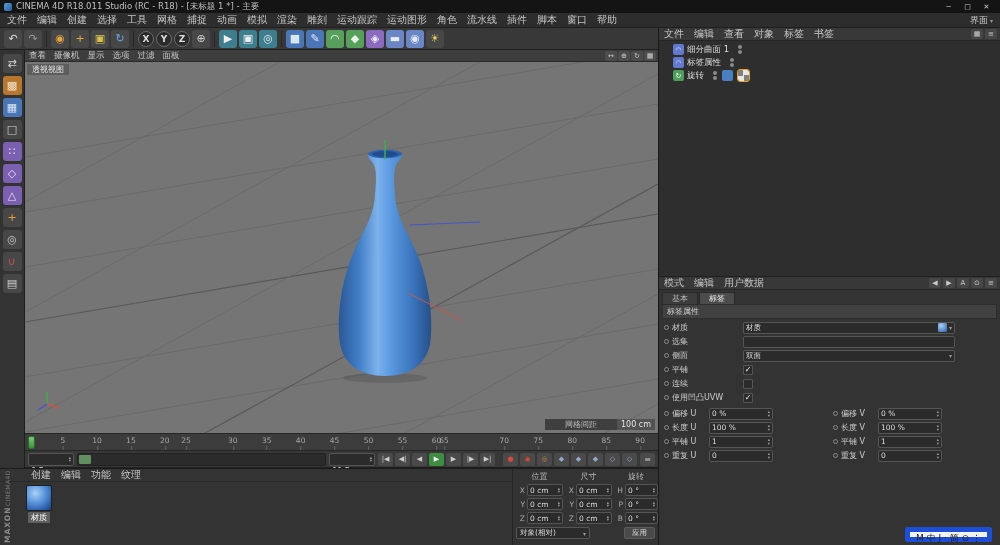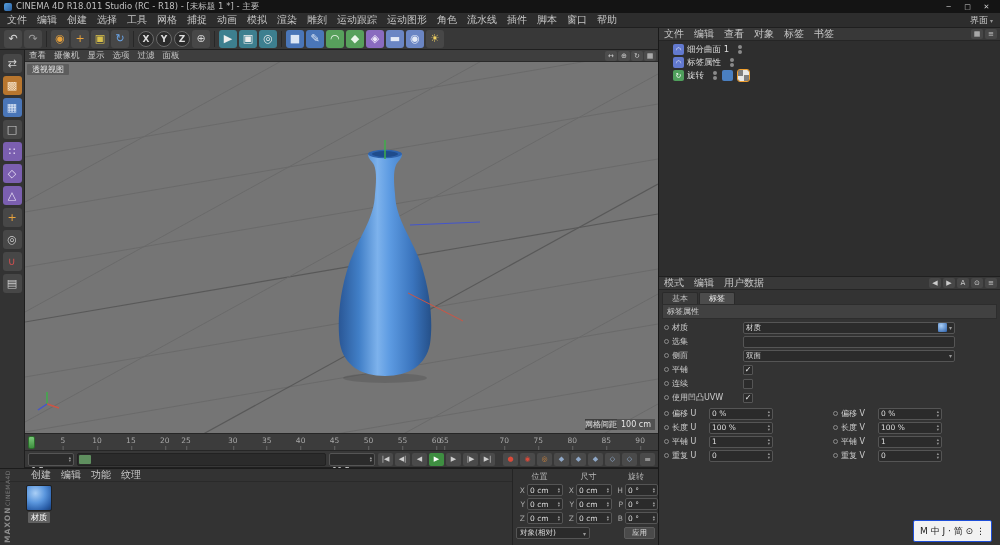--- a/index.html
+++ b/index.html
@@ -27,21 +27,21 @@
   .lbi{width:19px;height:19px;border-radius:3px;background:#474747;display:flex;align-items:center;justify-content:center;font-size:11px;color:#ddd;flex:none;}
 
   .vp-menubar{position:absolute;left:25px;top:50px;width:633px;height:12px;background:#3e3e3e;border-bottom:1px solid #2a2a2a;display:flex;align-items:center;}
   .vp-menubar .mi{padding:0 4px;font-size:8.5px;}
   .vp-nav{margin-left:auto;display:flex;gap:1px;padding-right:2px;}
   .vpnav{width:12px;height:10px;background:#4c4c4c;border-radius:2px;font-size:7px;display:flex;align-items:center;justify-content:center;color:#ccc;}
 
   .viewport{position:absolute;left:25px;top:62px;width:633px;height:371px;background:#757575;overflow:hidden;}
   .vp-tab{position:absolute;left:2px;top:2px;background:#5d5d5d;color:#e0e0e0;font-size:8px;padding:0 5px;line-height:11px;border-radius:1px;}
   .grid-info{position:absolute;right:3px;bottom:3px;display:flex;font-size:8px;line-height:11px;}
-  .gi-l{background:#3f3f3f;color:#bbb;padding:0 0;font-weight:bold;}
+  .gi-l{background:#3f3f3f;color:#bbb;padding:0 20px;}
   .gi-v{background:#525252;color:#e5e5e5;padding:0 4px;}
 
   .timeline{position:absolute;left:25px;top:433px;width:633px;height:18px;background:#3c3c3c;border-top:1px solid #262626;border-bottom:1px solid #262626;}
   .playhead{position:absolute;left:3px;top:2px;width:7px;height:13px;background:linear-gradient(#79c879,#3f8f3f);border:1px solid #2c6c2c;border-radius:2px;}
   .ticks{position:absolute;left:0;top:0;right:0;bottom:0;}
   .tick{position:absolute;top:2px;transform:translateX(-50%);font-size:7.5px;color:#a8a8a8;}
   .tick::after{content:"";position:absolute;left:50%;top:10px;width:1px;height:4px;background:#666;}
 
   .animbar{position:absolute;left:25px;top:451px;width:633px;height:17px;background:#383838;display:flex;align-items:center;gap:3px;padding:0 3px;border-bottom:1px solid #1f1f1f;}
   .numfield{height:13px;background:#2b2b2b;border:1px solid #555;border-radius:2px;display:inline-flex;align-items:center;font-size:8px;color:#ddd;padding:0 2px;gap:1px;flex:none;}
@@ -108,21 +108,21 @@
   .bullet{width:5px;height:5px;border:1px solid #8a8a8a;border-radius:50%;margin-left:2px;flex:none;}
   .flabel{width:68px;font-size:8px;color:#cccccc;white-space:nowrap;flex:none;}
   .am-fields .field{flex:1;margin-right:42px;height:12px;}
   .mthumb{width:9px;height:9px;border-radius:1px;background:radial-gradient(circle at 35% 30%,#aacff6,#2a5ea8);margin-right:2px;flex:none;}
   .cb{width:10px;height:10px;background:#2b2b2b;border:1px solid #555;border-radius:1px;display:flex;align-items:center;justify-content:center;font-size:8px;color:#eee;flex:none;}
   .am-uv{padding:1px 3px;display:flex;flex-direction:column;gap:1px;}
   .uv-cell{display:flex;align-items:center;gap:3px;width:50%;}
   .uvlabel{width:34px;font-size:8px;color:#cccccc;white-space:nowrap;flex:none;}
   .uv-cell .field{width:64px;flex:none;height:12px;}
 
-  .ime{position:absolute;right:8px;bottom:3px;height:22px;background:#f2f2f2;border:1px solid #1d4ed8;border-radius:2px;display:flex;align-items:center;padding:0 6px;font-size:9px;color:#222;}
+  .ime{position:absolute;right:8px;bottom:3px;height:15px;background:#f2f2f2;border:5px solid #1d4ed8;border-radius:2px;display:flex;align-items:flex-start;padding:0 6px;font-size:9px;color:#222;}
 </style>
 </head>
 <body>
 
 <div id="app">
 
   <div class="titlebar">
     <span class="appicon"></span>
     <span class="title">CINEMA 4D R18.011 Studio (RC - R18) - [未标题 1 *] - 主要</span>
     <span class="wctrls">

